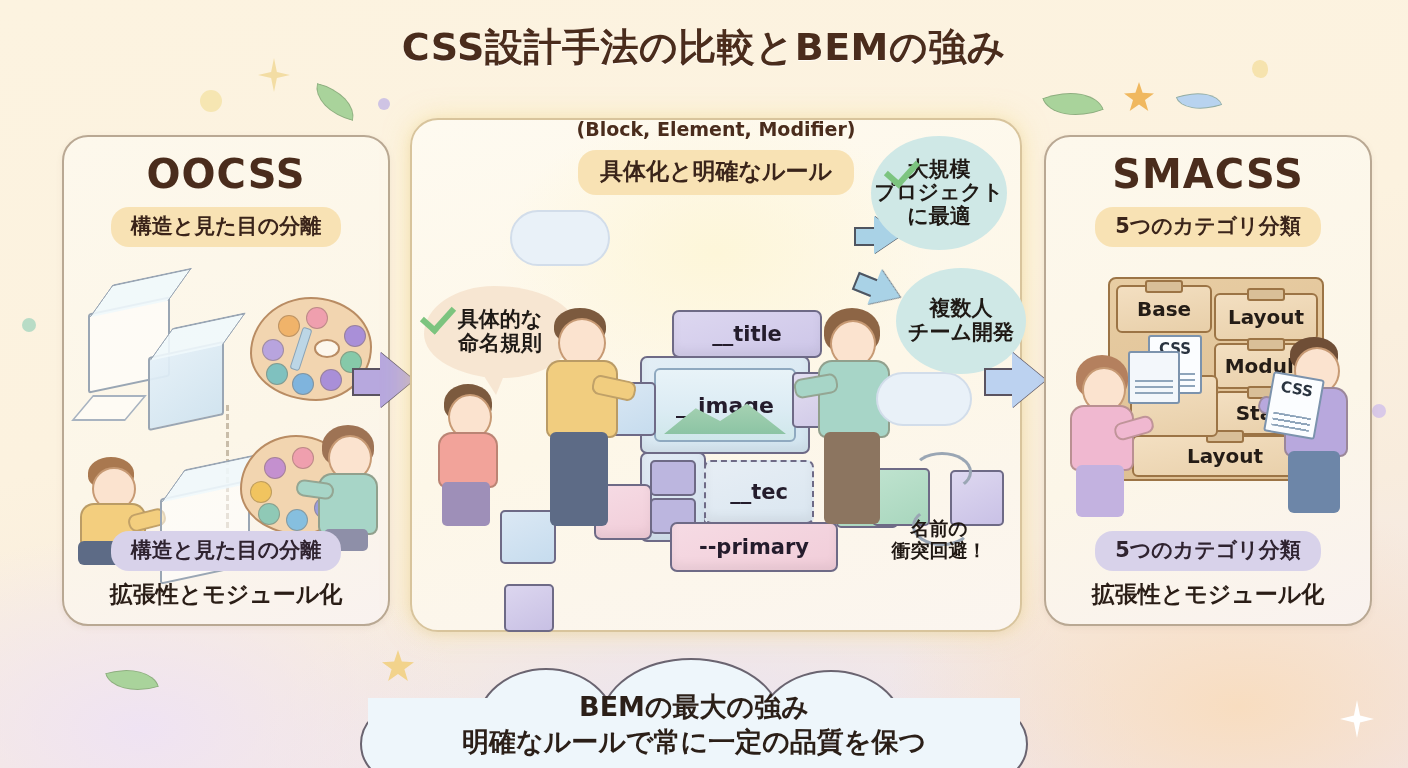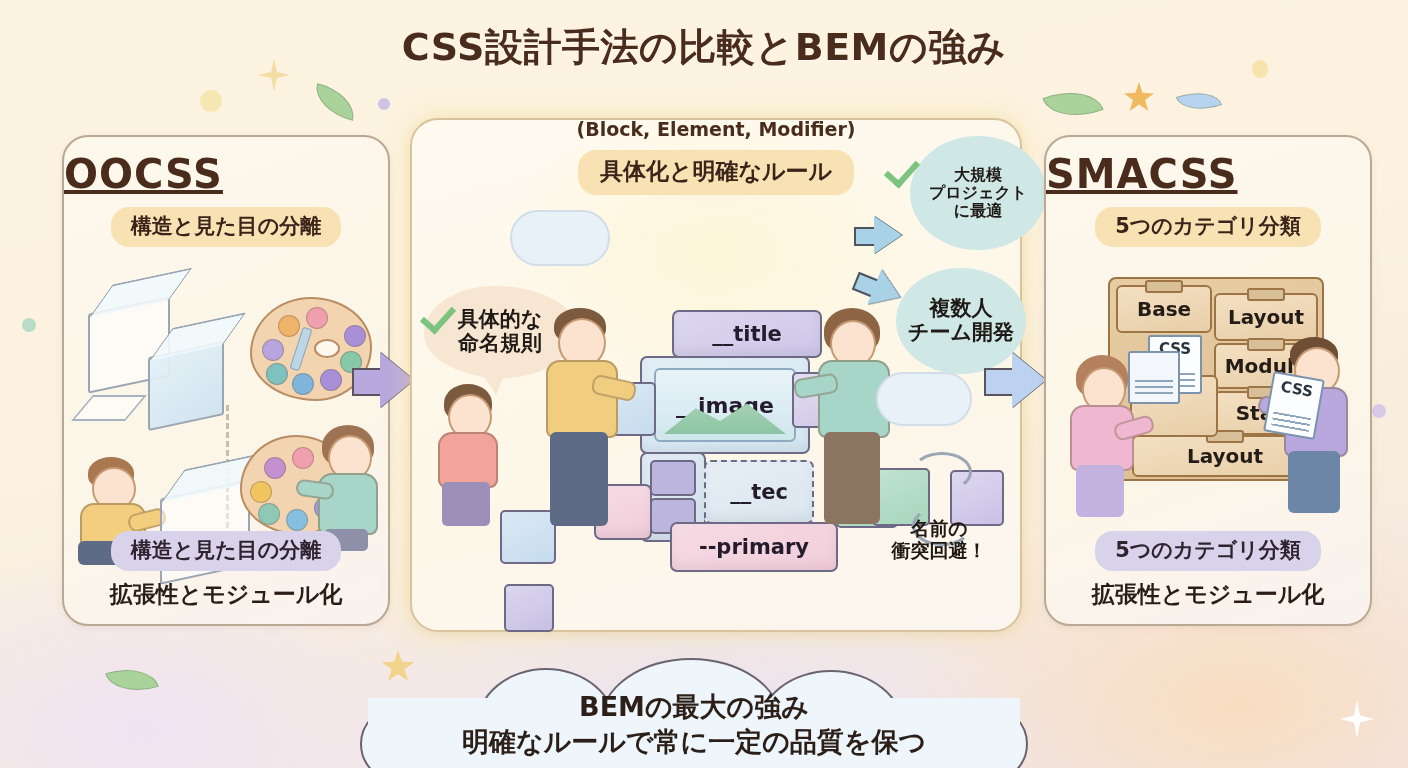--- a/index.html
+++ b/index.html
@@ -64,21 +64,21 @@
     border-radius: 28px;
     border: 2px solid #d8c49c;
     background:
       radial-gradient(ellipse 300px 200px at 50% 26%, #fdf6d9 0%, rgba(253,246,217,0) 72%),
       linear-gradient(165deg, #fefaf0 0%, #fdf7e8 55%, #fbf5ef 100%);
     box-shadow: 0 0 26px rgba(246,220,140,.55), 0 2px 8px rgba(160,130,80,.12);
   }
 
   .panel-head {
     font-size: 40px; font-weight: 800; color: #4a2c1c;
-    text-align: left; margin-top: 14px; letter-spacing: 1px; text-decoration: underline;
+    text-align: center; margin-top: 14px; letter-spacing: 1px;
   }
   #panel-bem .panel-head { font-size: 52px; margin-top: 14px; }
   .panel-sub {
     text-align: center; font-size: 19px; font-weight: 700; color: #4a2c1c;
     margin-top: -2px;
   }
 
   .badge {
     display: block;
     width: fit-content;
@@ -458,21 +458,21 @@
       <div>名前の</div>
       <div>衝突回避！</div>
     </div>
 
   </div>
 
   <div class="arrow-sm" style="left:854px; top:218px;">
     <div class="s"></div>
     <div class="h"></div>
   </div>
-  <div class="bubble mint" style="left:910px; top:136px; width:136px; height:114px; font-size:16px; border-radius:50%;">
+  <div class="bubble mint" style="left:871px; top:136px; width:136px; height:114px; font-size:21px; border-radius:50%;">
     <div>
       <div>大規模</div>
       <div>プロジェクト</div>
       <div>に最適</div>
     </div>
   </div>
   <div class="check" style="left:886px; top:160px;"></div>
 
   <div class="arrow-sm" style="left:854px; top:272px; transform:rotate(22deg);">
     <div class="s"></div>

